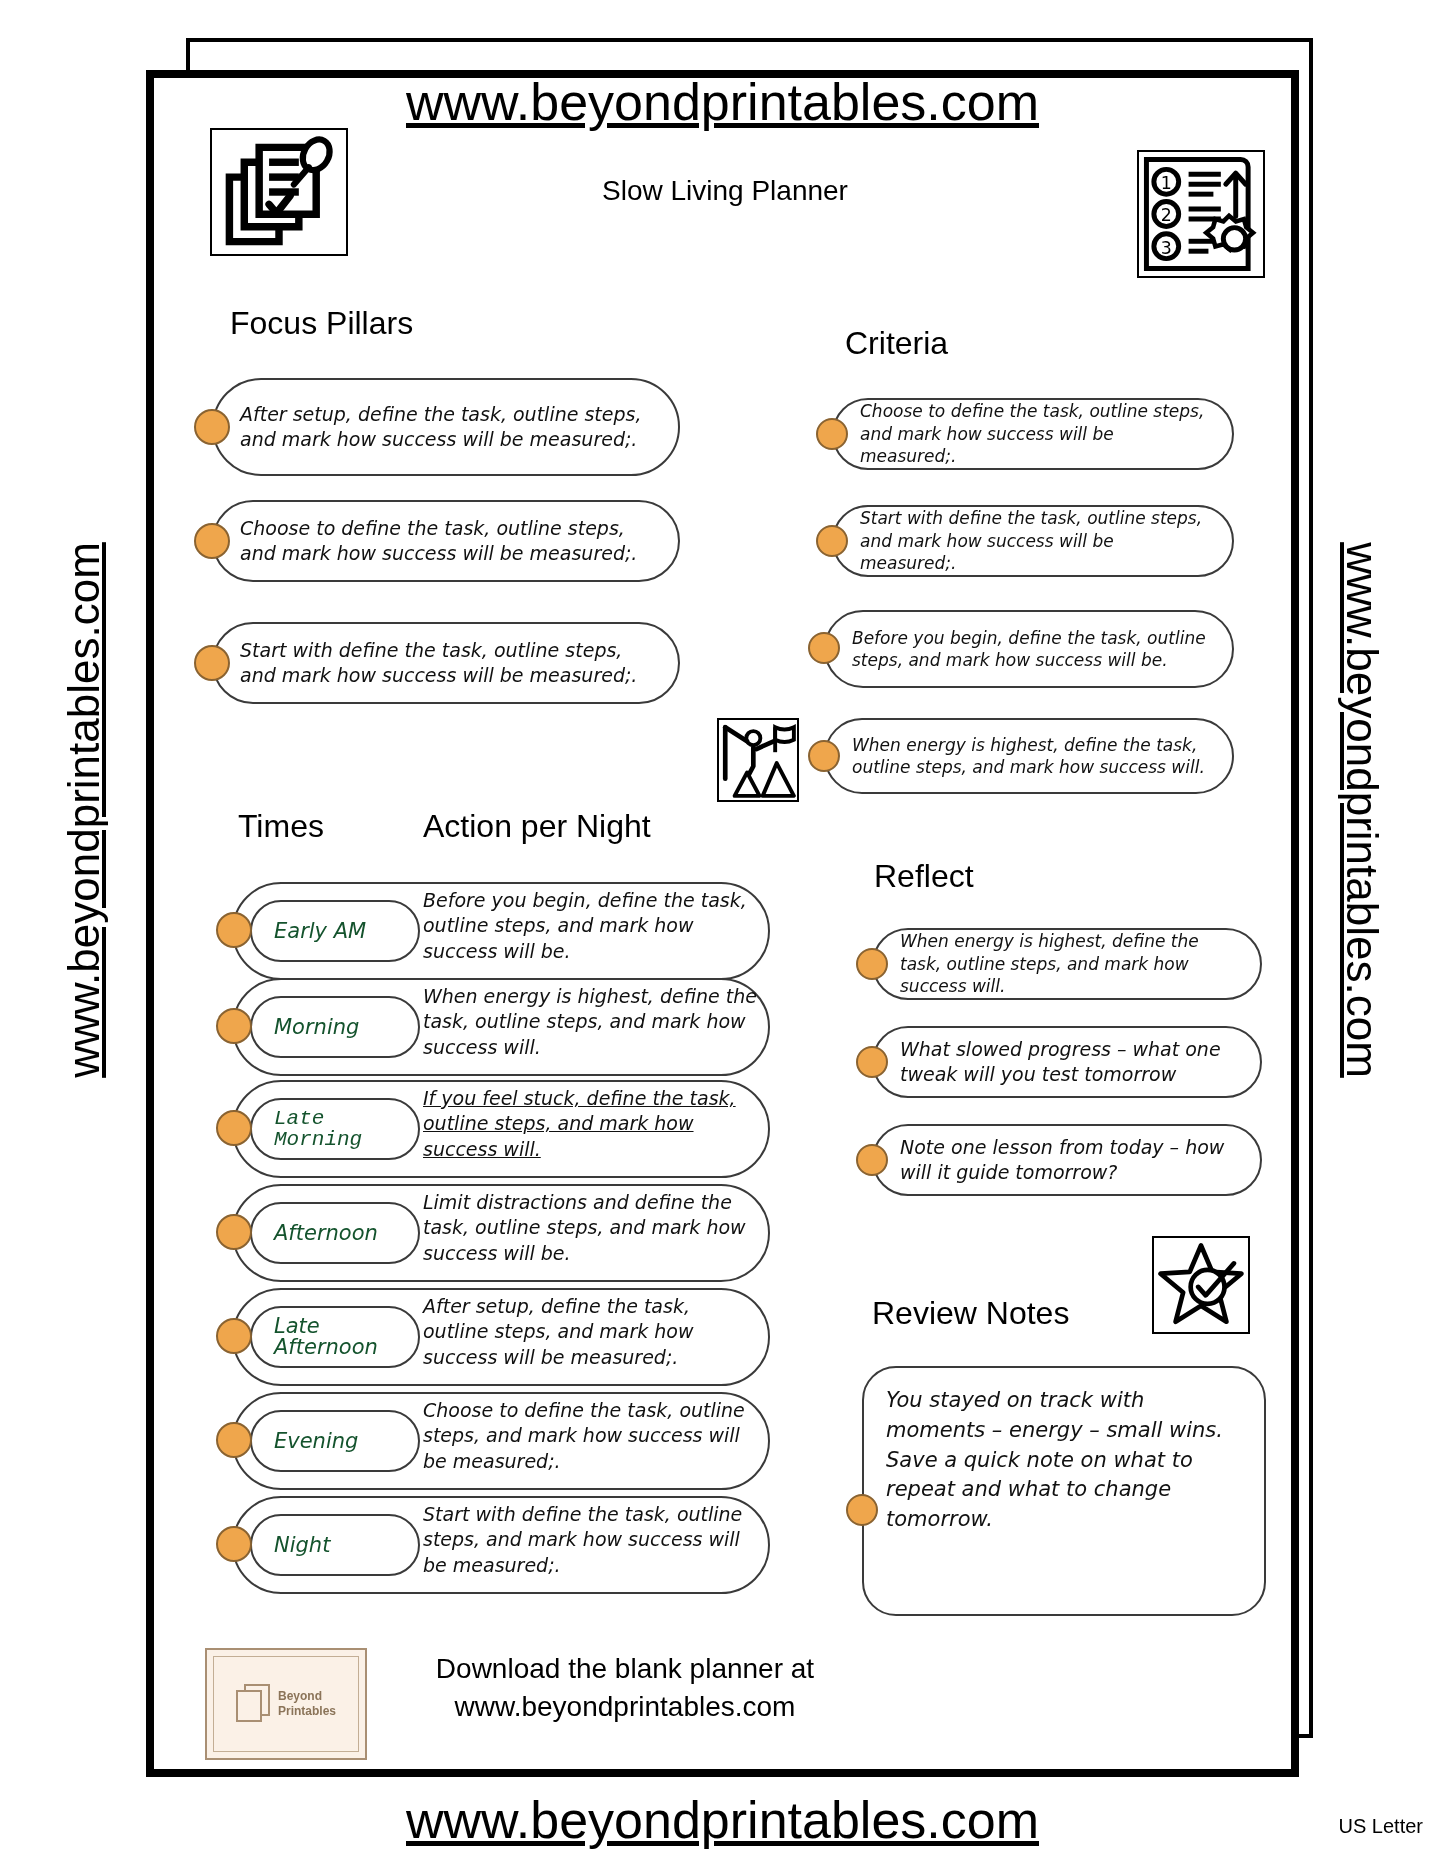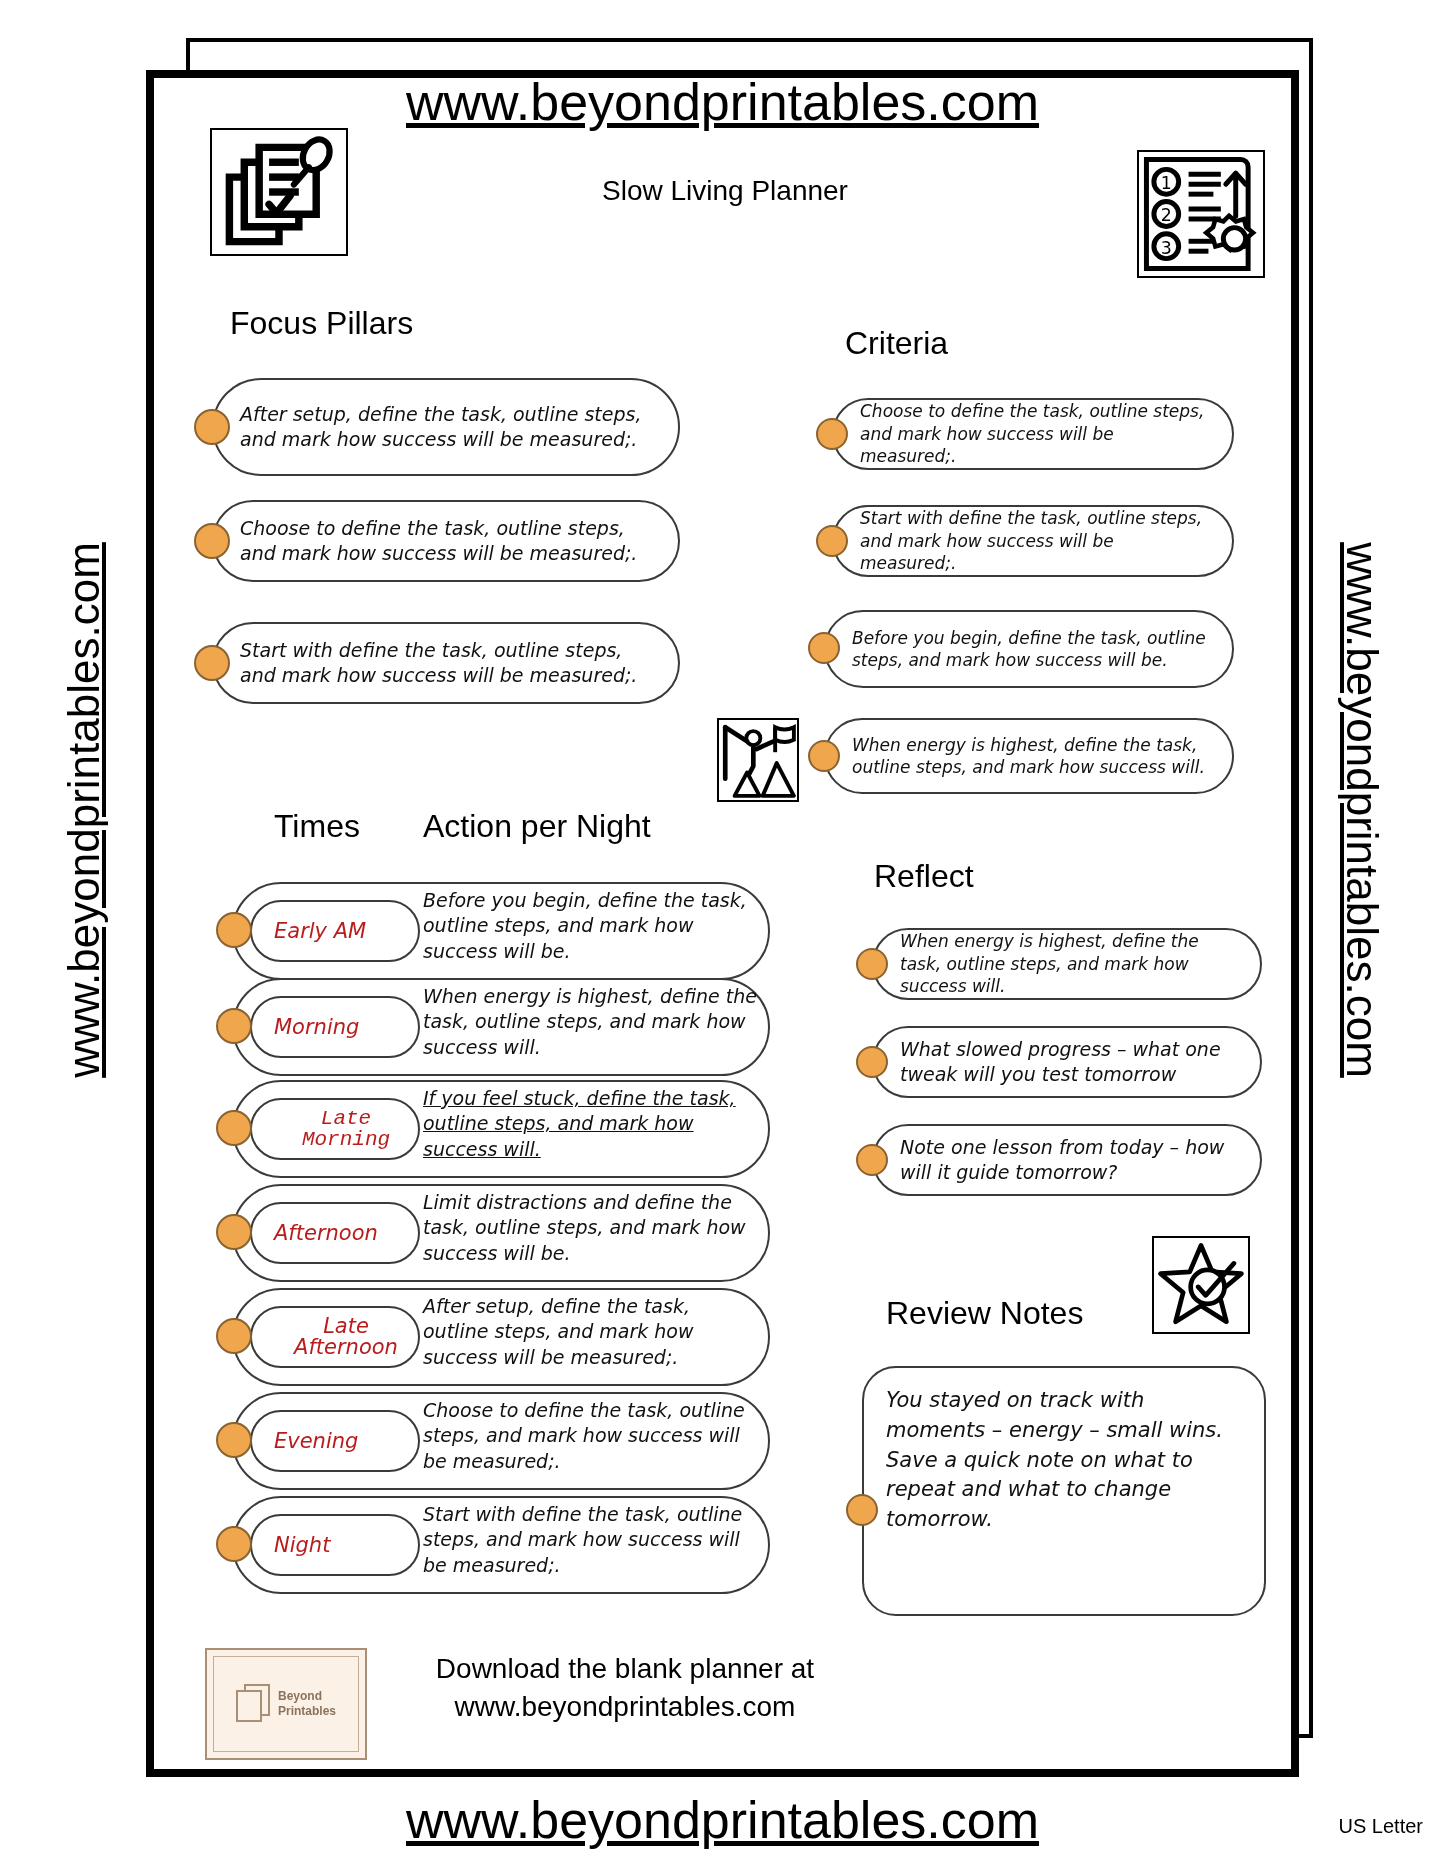--- a/index.html
+++ b/index.html
@@ -92,23 +92,22 @@
     position:absolute;
     border:2px solid #3a3a3a;border-radius:60px;background:#fff;
     box-sizing:border-box;
   }
   .time-chip{
     position:absolute;
     border:2px solid #3a3a3a;border-radius:44px;background:#fff;
     box-sizing:border-box;
     display:flex;align-items:center;
     font-family:"DejaVu Sans",sans-serif;font-style:italic;
-    font-size:21px;color:#b91c1c;padding-left:22px;
+    font-size:21px;color:#14532d;padding-left:22px;
     line-height:1.15;
-    text-align:center;
   }
   .time-action{
     position:absolute;
     font-family:"DejaVu Sans",sans-serif;font-style:italic;
     font-size:19px;line-height:1.33;color:#111;
   }
 
   
   .notes-box{
     position:absolute;
@@ -250,21 +249,21 @@
       <path d="M8 8 L8 74" fill="none" stroke="#000" stroke-width="6" stroke-linecap="round"></path>
       <path d="M44 34 L44 58 L30 84" fill="none" stroke="#000" stroke-width="6" stroke-linecap="round" stroke-linejoin="round"></path>
       <path d="M48 36 L70 26" fill="none" stroke="#000" stroke-width="6" stroke-linecap="round"></path>
       <path d="M72 8 L72 40" fill="none" stroke="#000" stroke-width="5"></path>
       <path d="M72 8 q12 6 24 0 v16 q-12 6 -24 0 z" fill="#fff" stroke="#000" stroke-width="5"></path>
       <path d="M56 96 L74 54 L96 96 Z" fill="#fff" stroke="#000" stroke-width="5" stroke-linejoin="round"></path>
       <path d="M20 96 L36 66 L52 96 Z" fill="#fff" stroke="#000" stroke-width="5" stroke-linejoin="round"></path>
     </svg>
   </div>
 
-  <div class="sec-title" style="left:238px;top:808px;margin-left:36px;">Times</div>
+  <div class="sec-title" style="left:238px;top:808px;">Times</div>
   <div class="sec-title" style="left:423px;top:808px;">Action per Night</div>
 
   <div class="time-row" style="left:232px;top:882px;width:538px;height:98px;"></div>
   <div class="time-chip" style="left:250px;top:900px;width:170px;height:62px;">
     <span>Early AM</span>
   </div>
   <div class="time-action" style="left:423px;top:888px;width:336px;">Before you begin, define the task, outline steps, and mark how success will be.</div>
   <div class="bullet" style="left:216px;top:912px;"></div>
 
   <div class="time-row" style="left:232px;top:978px;width:538px;height:98px;"></div>
@@ -327,21 +326,21 @@
   <div class="bullet sm" style="left:856px;top:1144px;"></div>
 
   <div class="icon-box" style="left:1152px;top:1236px;width:98px;height:98px;">
     <svg viewBox="0 0 100 100">
       <path d="M50 8 L62 36 L93 38 L69 58 L77 89 L50 72 L23 89 L31 58 L7 38 L38 36 Z" fill="#fff" stroke="#000" stroke-width="5" stroke-linejoin="round"></path>
       <circle cx="57" cy="52" r="18" fill="#fff" stroke="#000" stroke-width="5"></circle>
       <path d="M47 52 l8 9 l30 -34" fill="none" stroke="#000" stroke-width="5" stroke-linecap="round" stroke-linejoin="round"></path>
     </svg>
   </div>
 
-  <div class="sec-title" style="left:872px;top:1295px;margin-left:14px;">Review Notes</div>
+  <div class="sec-title" style="left:872px;top:1295px;">Review Notes</div>
 
   <div class="notes-box" style="left:862px;top:1366px;width:404px;height:250px;"></div>
   <div class="notes-text" style="left:886px;top:1386px;width:356px;">You stayed on track with moments – energy – small wins. Save a quick note on what to repeat and what to change tomorrow.</div>
   <div class="bullet sm" style="left:846px;top:1494px;"></div>
 
   <div class="logo-box">
     <div class="logo-inner">
       <div class="logo-mark">
           <i class="b"></i>
           <i class="a"></i>

